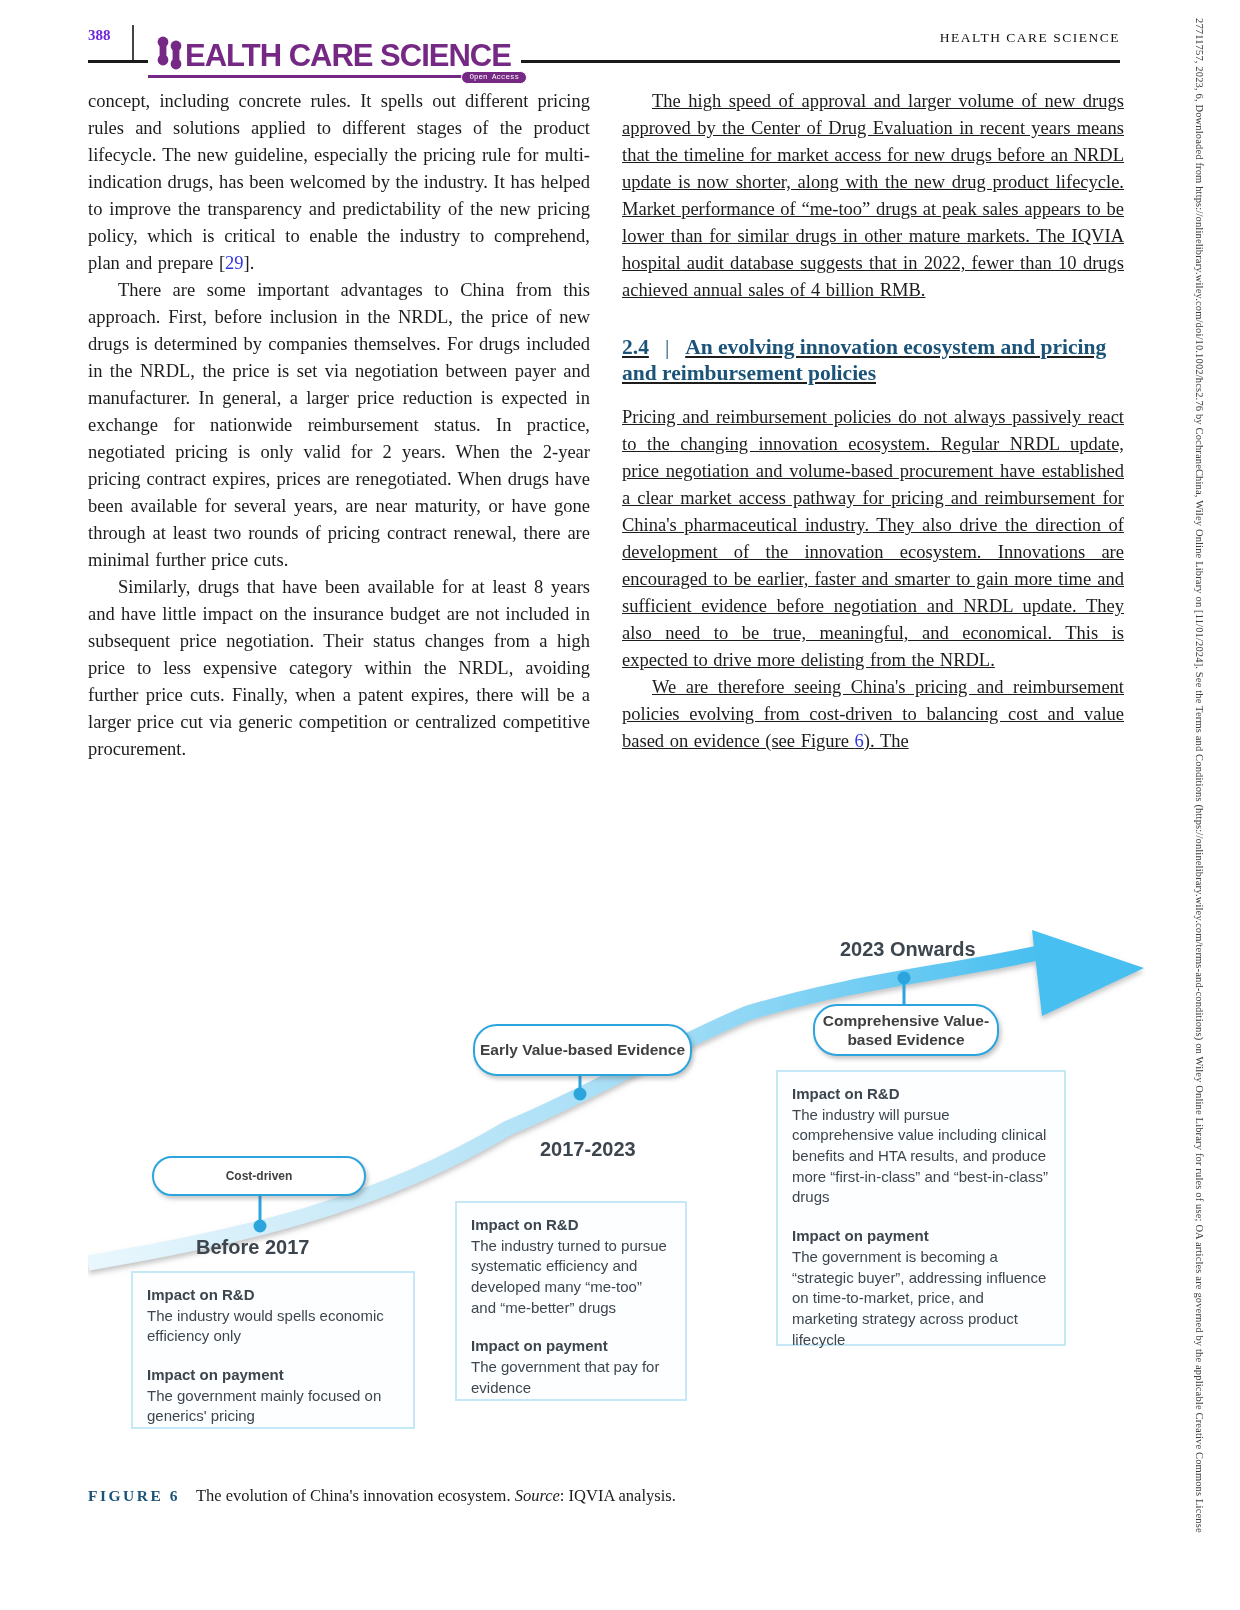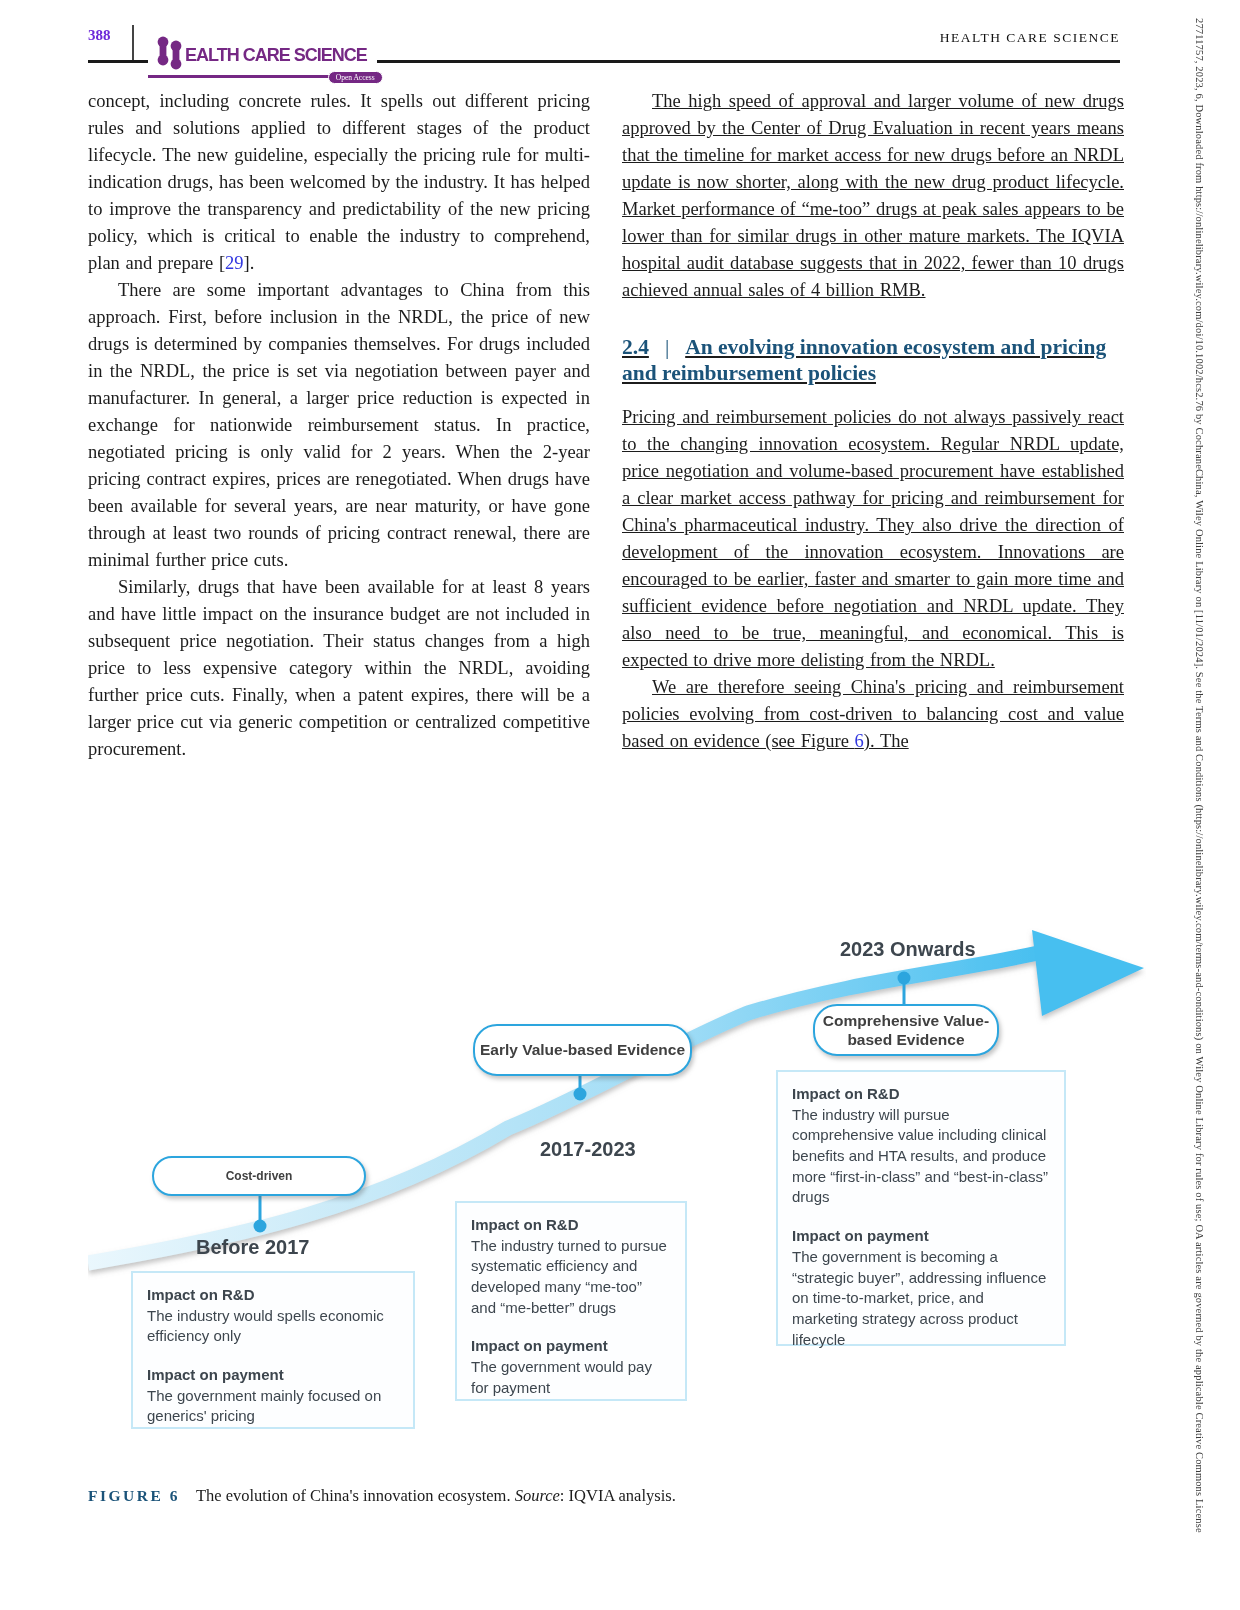--- a/index.html
+++ b/index.html
@@ -6,24 +6,24 @@
   .page{position:relative;width:1240px;height:1610px;background:#ffffff;overflow:hidden;
         font-family:"Liberation Serif",serif;color:#1c1c1c;}
 
   
   .page-num{position:absolute;left:88px;top:27px;font-size:15px;font-weight:bold;color:#6d28d9;}
   .head-vline{position:absolute;left:132px;top:25px;width:2px;height:36px;background:#444;}
   .head-rule{position:absolute;left:88px;top:60px;width:1032px;height:3px;background:#1a1a1a;}
   .logo{position:absolute;left:148px;top:33px;z-index:3;background:#fff;padding:2px 10px 0 6px;
         border-bottom:3px solid #752884;}
   .logo-inner{display:flex;align-items:center;}
-  .logo-text{font-family:"Liberation Sans",sans-serif;font-weight:800;font-size:18px;
+  .logo-text{font-family:"Liberation Sans",sans-serif;font-weight:800;font-size:31px;
              letter-spacing:-1px;color:#752884;line-height:1;}
   .oa-badge{position:absolute;right:-6px;bottom:-9px;background:#752884;color:#fff;
-            font-family:Liberation Serif, serif;font-size:7.5px;line-height:1;
+            font-family:Liberation Mono, monospace;font-size:7.5px;line-height:1;
             padding:2px 7px;border-radius:8px;border:1px solid #fff;margin-top:20px;}
   .running-head{position:absolute;right:120px;top:30px;font-size:13.5px;letter-spacing:1.5px;color:#111;}
 
   
   .col{position:absolute;top:88px;width:502px;}
   .col-left{left:88px;}
   .col-right{left:622px;text-decoration:underline;}
   .col p{margin:0;font-size:18.5px;line-height:27px;text-align:justify;word-spacing:1px;}
   .col p.indent{text-indent:30px;}
   .ref{color:#3238e0;cursor:pointer;text-decoration:none;}
@@ -146,21 +146,21 @@
     <div class="impact-box box-1">
       <div class="ib-h">Impact on R&amp;D</div>
       <div class="ib-t">The industry would spells economic efficiency only</div>
       <div class="ib-h pay">Impact on payment</div>
       <div class="ib-t">The government mainly focused on generics' pricing</div>
     </div>
     <div class="impact-box box-2">
       <div class="ib-h">Impact on R&amp;D</div>
       <div class="ib-t">The industry turned to pursue systematic efficiency and developed many “me-too” and “me-better” drugs</div>
       <div class="ib-h pay">Impact on payment</div>
-      <div class="ib-t">The government would pay for payment</div>
+      <div class="ib-t">The government that pay for evidence</div>
     </div>
     <div class="impact-box box-3">
       <div class="ib-h">Impact on R&amp;D</div>
       <div class="ib-t">The industry will pursue comprehensive value including clinical benefits and HTA results, and produce more “first-in-class” and “best-in-class” drugs</div>
       <div class="ib-h pay">Impact on payment</div>
       <div class="ib-t">The government is becoming a “strategic buyer”, addressing influence on time-to-market, price, and marketing strategy across product lifecycle</div>
     </div>
   </div>
 
   <div class="caption">

